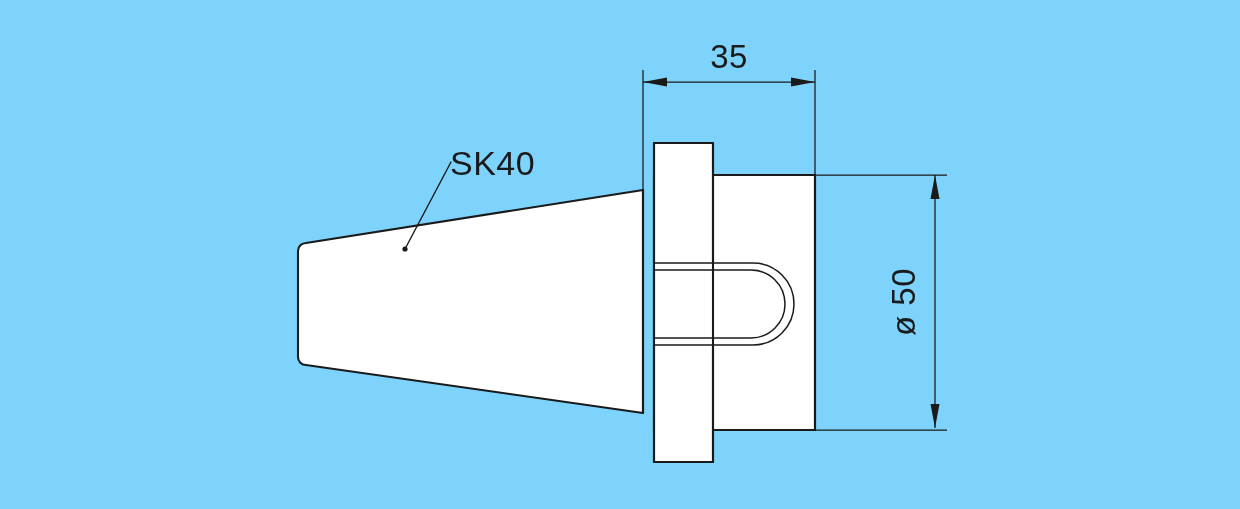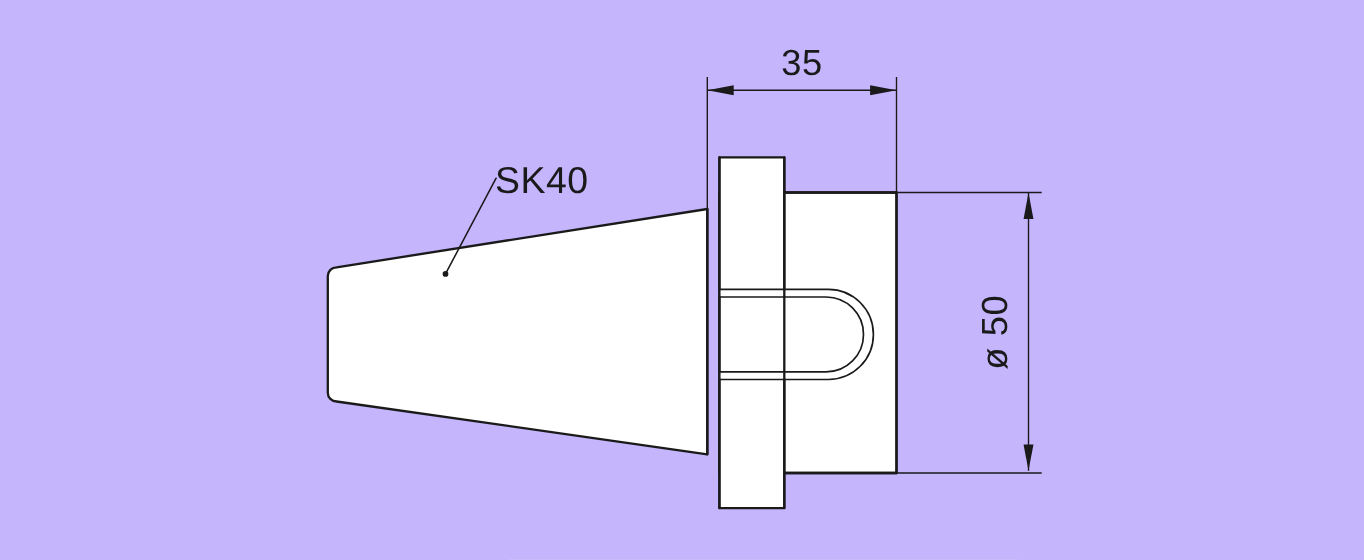--- a/index.html
+++ b/index.html
@@ -11,21 +11,21 @@
   body {
     width: 1240px;
     height: 509px;
     overflow: hidden;
     font-family: "Liberation Sans", sans-serif;
   }
   #drawing-root {
     position: relative;
     width: 1240px;
     height: 509px;
-    background: #c4b5fd;
+    background: #7dd3fc;
   }
   svg#technical-drawing {
     display: block;
     width: 1240px;
     height: 509px;
   }
   .part-outline {
     fill: #ffffff;
     stroke: #1a1a1a;
     stroke-width: 2.1;

